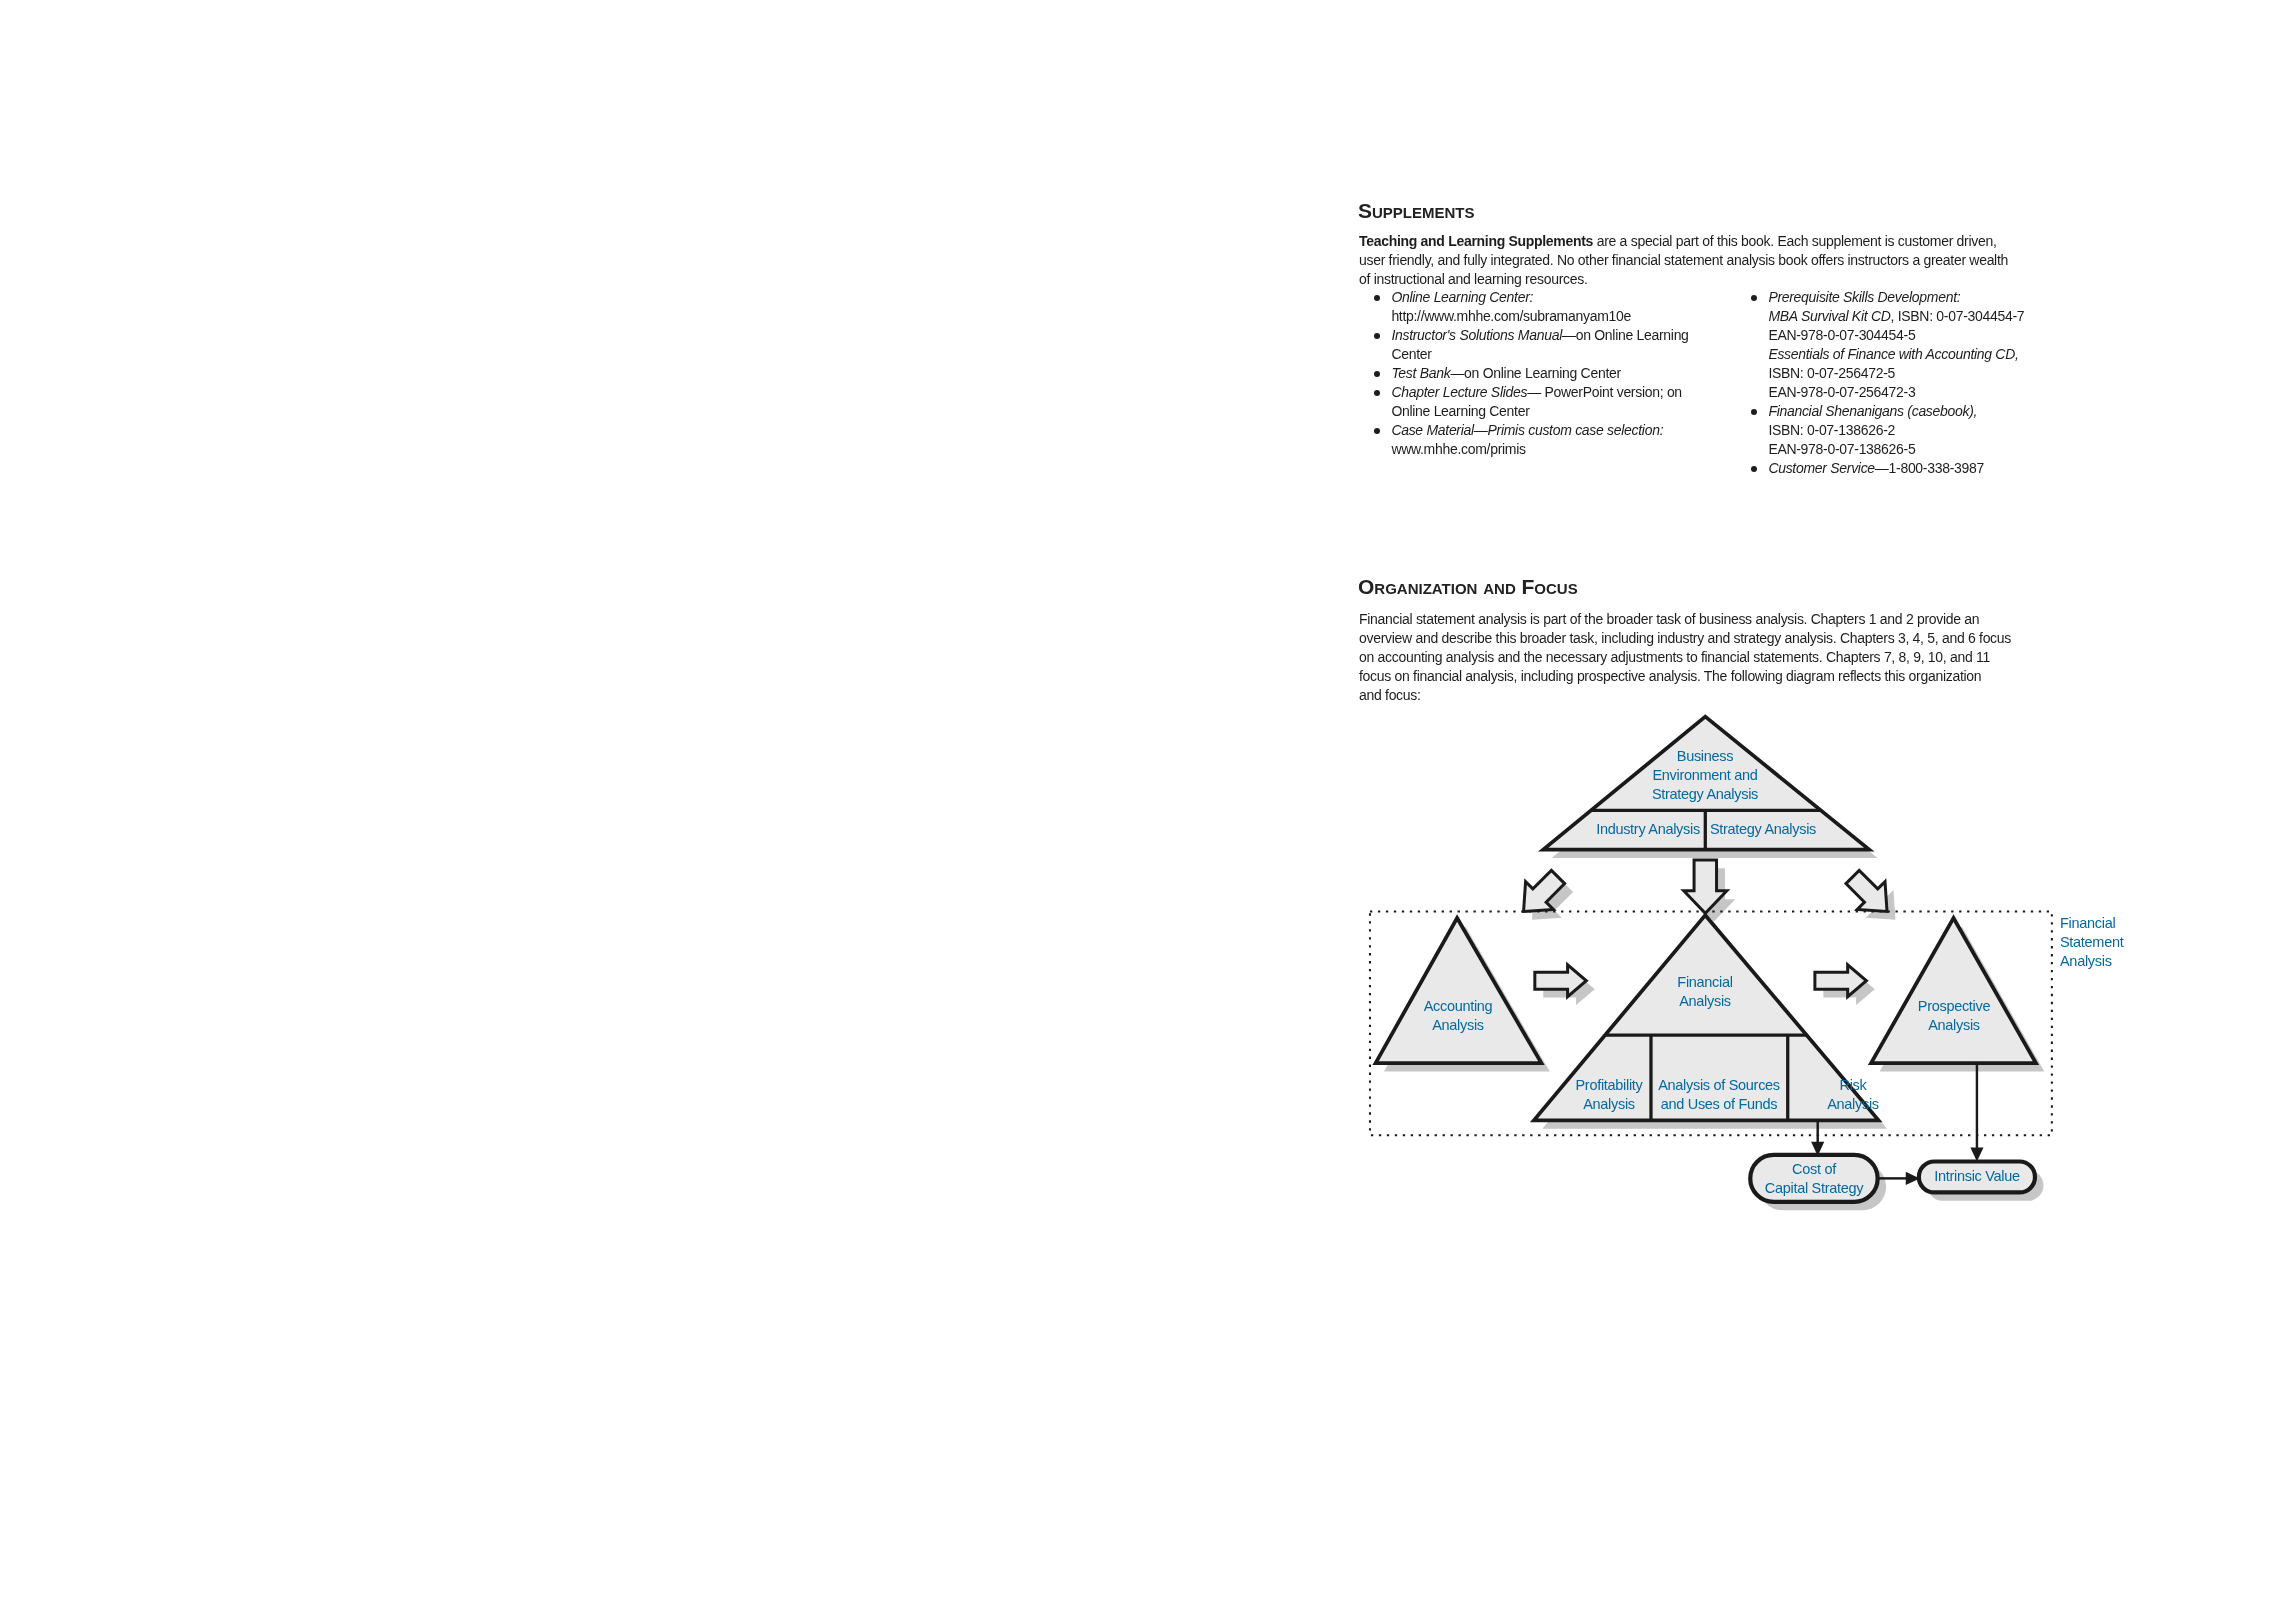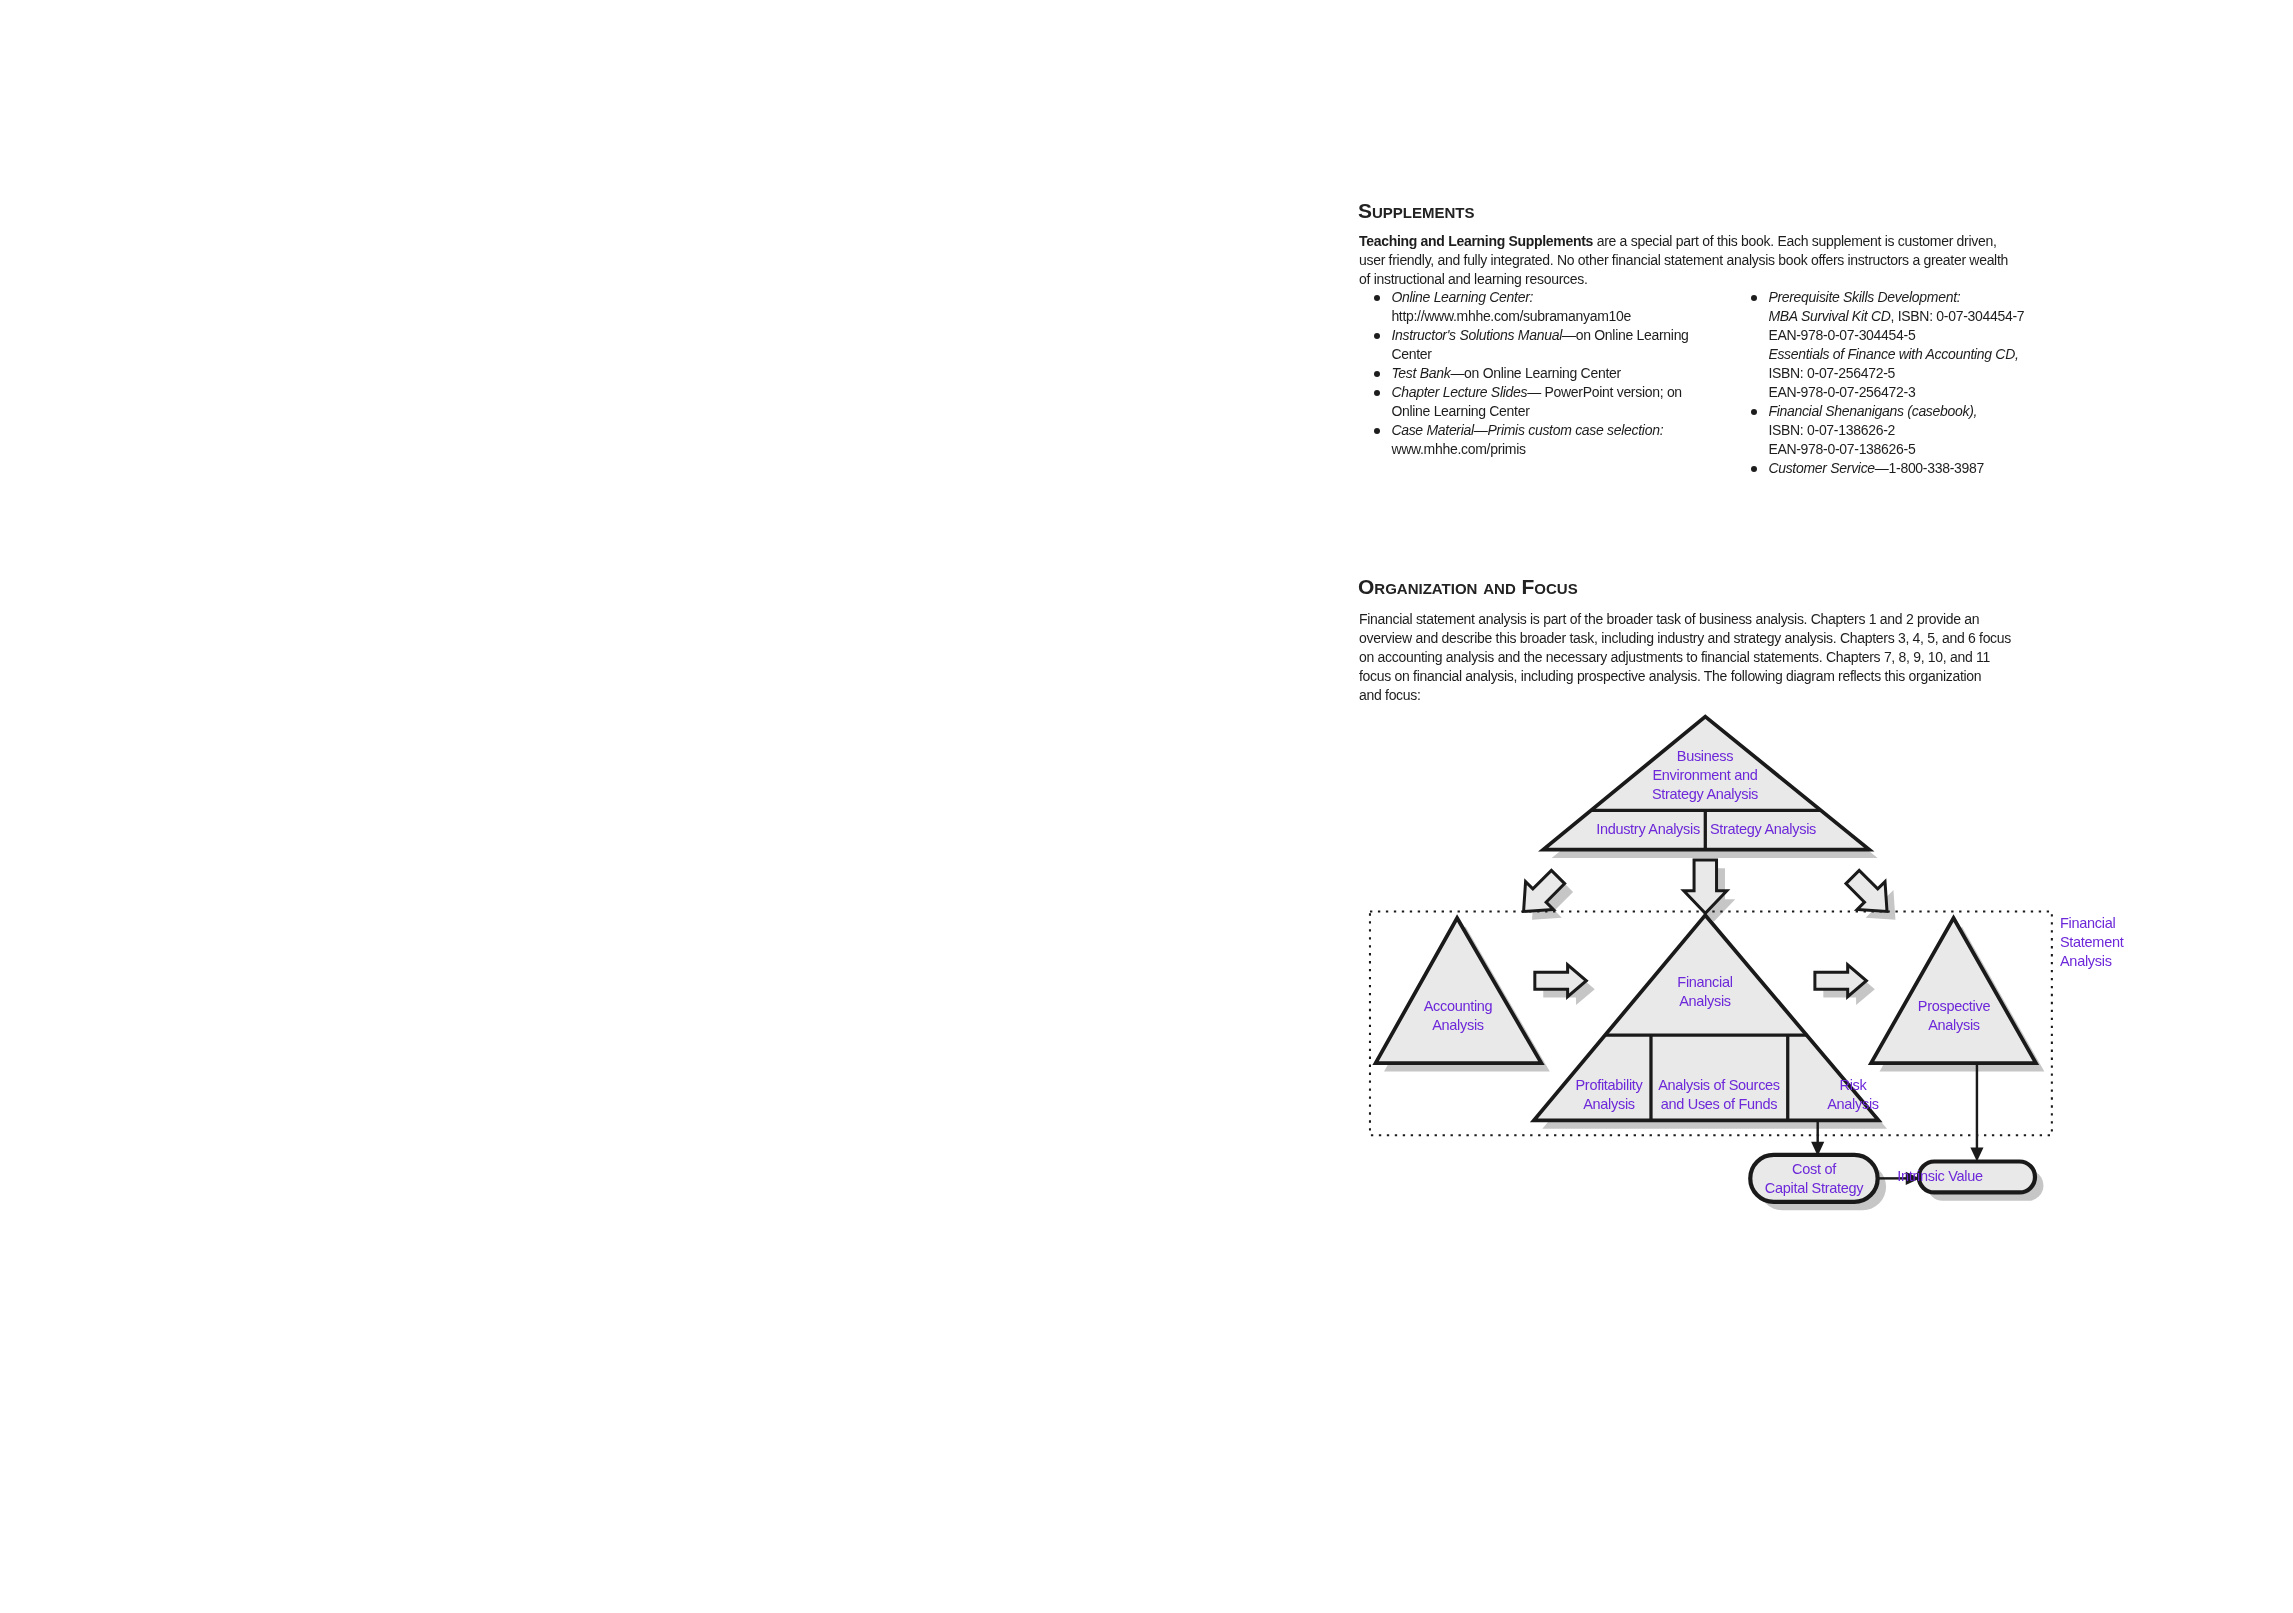--- a/index.html
+++ b/index.html
@@ -17,21 +17,21 @@
   .bd{font-weight:700;}
   .it{font-style:italic;}
   .bullets{position:absolute;font-size:14px;line-height:19px;}
   .bullet{display:flex;align-items:flex-start;}
   .dot{width:6.6px;height:6.6px;border-radius:50%;background:#1d1d1d;margin:6.6px 11.2px 0 5.6px;flex:none;}
   .btxt{white-space:pre;}
   .diagram{position:absolute;left:1340px;top:707px;width:843px;height:525px;}
   .diagram svg{position:absolute;left:0;top:0;}
   .dlabel{
     position:absolute;font-size:14.5px;line-height:19px;white-space:pre;
-    text-align:center;transform:translateX(-50%);color:#6d28d9;
+    text-align:center;transform:translateX(-50%);color:#0369a1;
   }
   .dlabel.left-align{transform:none;text-align:left;}
   :root{--dg-fill:#e9e9e9;--dg-shadow:#c6c6c6;--dg-stroke:#1a1a1a;}
 </style>
 </head>
 <body>
 
 <h2 class="sec-heading" style="left:1358px;top:181px;">Supplements</h2>
 
 <p class="para" style="left:1359px;top:218px;"><span class="bd">Teaching and Learning Supplements</span><span> are a special part of this book. Each supplement is customer driven,
@@ -161,15 +161,15 @@
 and Uses of Funds</div>
   <div class="dlabel" style="left:481px;top:369px;margin-left:32px;">Risk
 Analysis</div>
   <div class="dlabel" style="left:614px;top:290px;">Prospective
 Analysis</div>
   <div class="dlabel left-align" style="left:720px;top:207px;">Financial
 Statement
 Analysis</div>
   <div class="dlabel" style="left:474px;top:453px;">Cost of
 Capital Strategy</div>
-  <div class="dlabel" style="left:600px;top:460px;">Intrinsic Value</div>
+  <div class="dlabel" style="left:637px;top:460px;">Intrinsic Value</div>
 </div>
 
 
 </body></html>

